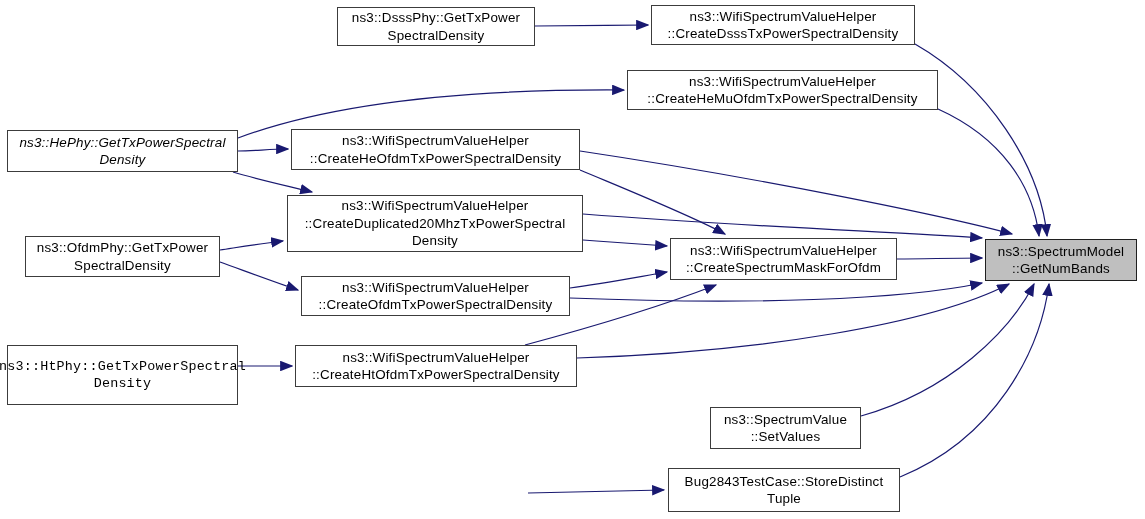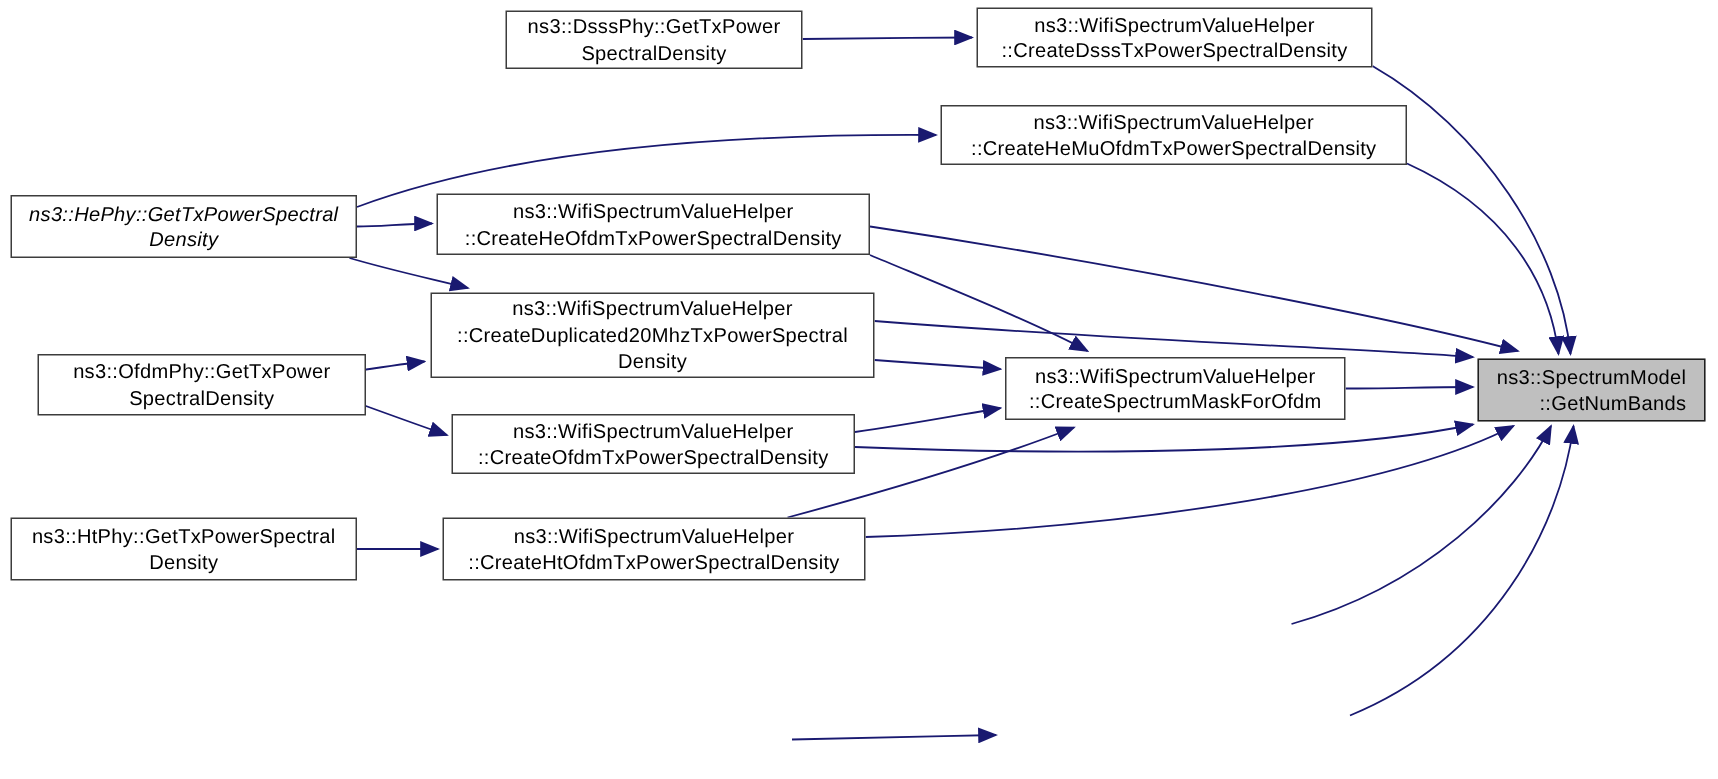--- a/index.html
+++ b/index.html
@@ -30,21 +30,20 @@
     display: flex;
     align-items: center;
     justify-content: center;
     padding: 1px 3px;
     cursor: pointer;
   }
   .node.current {
     background: #bfbfbf;
     border-color: #1f1f1f;
     cursor: default;
-    text-align: right;
   }
   .edge { fill: none; stroke: #191970; stroke-width: 1.2px; }
 </style>
 </head>
 <body>
 
 <div id="graph">
 
   <svg id="edges" viewBox="0 0 1145 519" xmlns="http://www.w3.org/2000/svg">
     <defs>
@@ -81,26 +80,30 @@
 ::CreateDsssTxPowerSpectralDensity</div>
   <div class="node" style="left:627px; top:70px; width:311px; height:40px;">ns3::WifiSpectrumValueHelper
 ::CreateHeMuOfdmTxPowerSpectralDensity</div>
   <div class="node" style="left:7px; top:130px; width:231px; height:42px;font-style:italic;">ns3::HePhy::GetTxPowerSpectral
 Density</div>
   <div class="node" style="left:291px; top:129px; width:289px; height:41px;">ns3::WifiSpectrumValueHelper
 ::CreateHeOfdmTxPowerSpectralDensity</div>
   <div class="node" style="left:287px; top:195px; width:296px; height:57px;">ns3::WifiSpectrumValueHelper
 ::CreateDuplicated20MhzTxPowerSpectral
 Density</div>
-  <div class="node" style="left:25px; top:236px; width:219px; height:41px;">ns3::OfdmPhy::GetTxPower
+  <div class="node" style="left:25px; top:236px; width:195px; height:41px;">ns3::OfdmPhy::GetTxPower
 SpectralDensity</div>
   <div class="node" style="left:301px; top:276px; width:269px; height:40px;">ns3::WifiSpectrumValueHelper
 ::CreateOfdmTxPowerSpectralDensity</div>
   <div class="node" style="left:670px; top:238px; width:227px; height:42px;">ns3::WifiSpectrumValueHelper
 ::CreateSpectrumMaskForOfdm</div>
   <div class="node current" style="left:985px; top:239px; width:152px; height:42px;">ns3::SpectrumModel
 ::GetNumBands</div>
-  <div class="node" style="left:7px; top:345px; width:231px; height:42px;">ns3::HtPhy::GetTxPowerSpectral
+  <div class="node" style="left:7px; top:345px; width:231px; height:60px;font-family:Liberation Mono, monospace;">ns3::HtPhy::GetTxPowerSpectral
 Density</div>
   <div class="node" style="left:295px; top:345px; width:282px; height:42px;">ns3::WifiSpectrumValueHelper
 ::CreateHtOfdmTxPowerSpectralDensity</div>
+  <div class="node" style="left:710px; top:407px; width:151px; height:42px;">ns3::SpectrumValue
+::SetValues</div>
+  <div class="node" style="left:668px; top:468px; width:232px; height:44px;">Bug2843TestCase::StoreDistinct
+Tuple</div>
 
 </div>
 
 </body></html>

